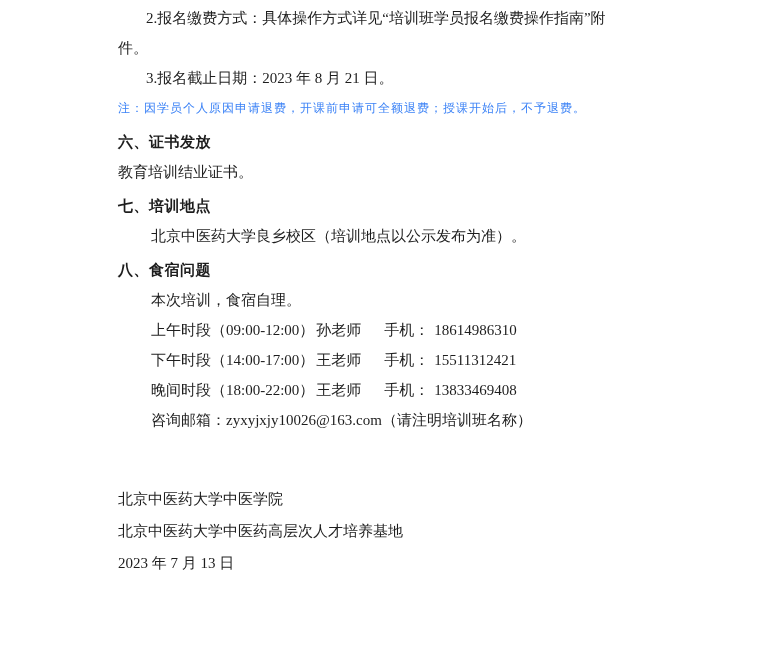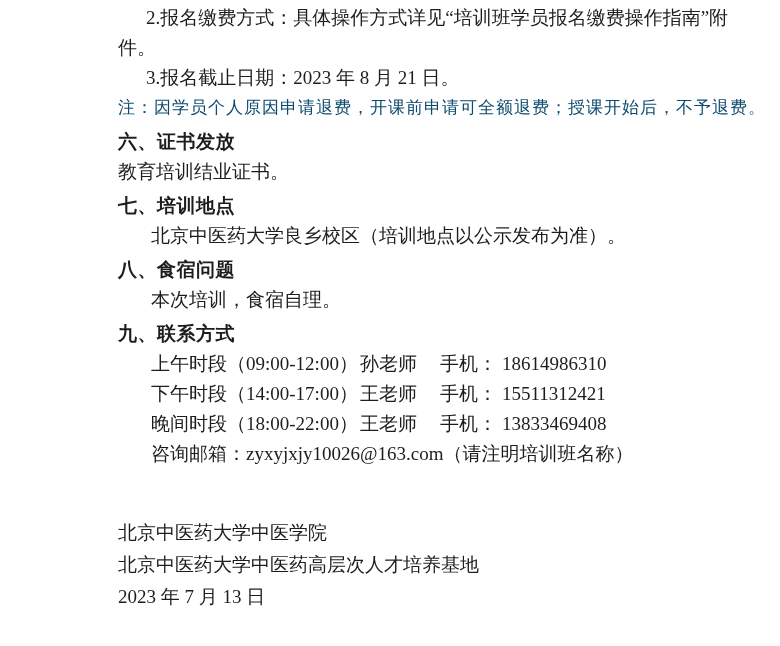--- a/index.html
+++ b/index.html
@@ -14,38 +14,38 @@
     background: #ffffff;
     box-sizing: border-box;
     padding: 3px 113px 0 118px;
     font-family: "Liberation Serif", "DejaVu Serif", serif;
     color: #1d1d1d;
     overflow: hidden;
   }
   .line {
     height: 30px;
     line-height: 30px;
-    font-size: 19px;
+    font-size: 15px;
     white-space: nowrap;
   }
   .indent {
     padding-left: 28px;
   }
   .indent2 {
     padding-left: 33px;
   }
   .heading {
     font-weight: bold;
     margin-top: 4px;
     letter-spacing: 0.5px;
   }
   .note-line {
-    font-size: 17px;
+    font-size: 12px;
     letter-spacing: 1px;
-    color: #0c4a6e;
+    color: #3b82f6;
   }
   .contact-row .teacher {
     margin-left: 2px;
   }
   .contact-row .phone-label {
     margin-left: 23px;
   }
   .contact-row .phone-number {
     margin-left: 5px;
   }
@@ -77,21 +77,20 @@
 
   <div class="line heading">六、证书发放</div>
   <div class="line">教育培训结业证书。</div>
 
   <div class="line heading">七、培训地点</div>
   <div class="line indent2">北京中医药大学良乡校区（培训地点以公示发布为准）。</div>
 
   <div class="line heading">八、食宿问题</div>
   <div class="line indent2">本次培训，食宿自理。</div>
 
-  <div class="line heading">九、联系方式</div>
 
   <div class="line indent2 contact-row">
     <span>上午时段</span><span>（09:00-12:00）</span><span class="teacher">孙老师</span><span class="phone-label">手机：</span><span class="phone-number">18614986310</span>
   </div>
 
   <div class="line indent2 contact-row">
     <span>下午时段</span><span>（14:00-17:00）</span><span class="teacher">王老师</span><span class="phone-label">手机：</span><span class="phone-number">15511312421</span>
   </div>
 
   <div class="line indent2 contact-row">

